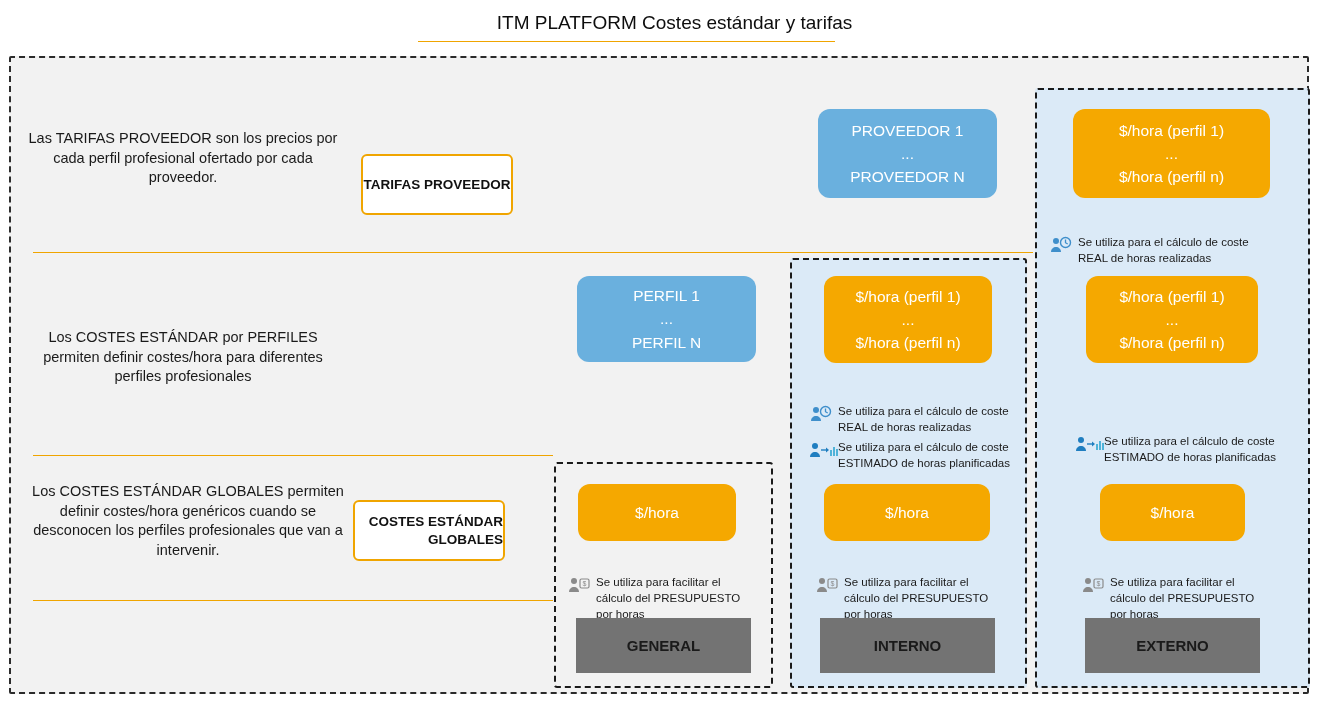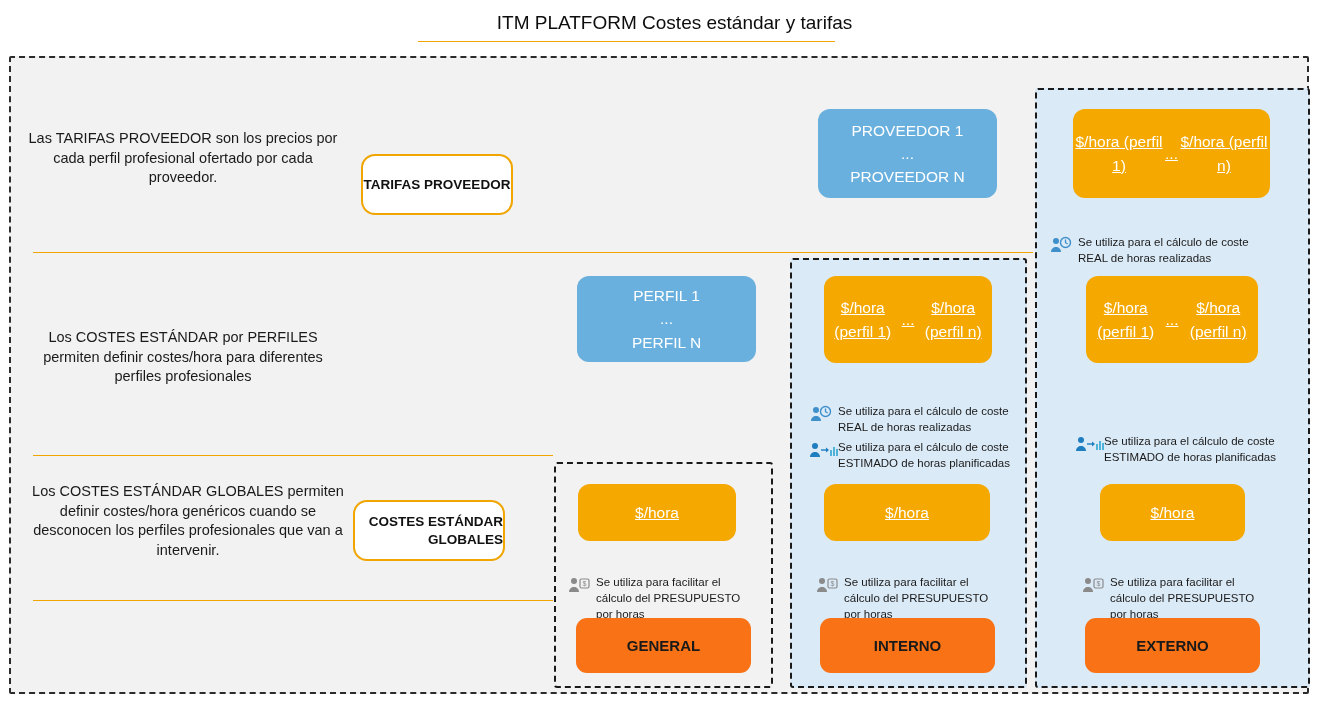--- a/index.html
+++ b/index.html
@@ -104,21 +104,21 @@
     color: #1a1a1a;
   }
   .desc-1 { left: 28px; top: 129px; width: 310px; }
   .desc-2 { left: 28px; top: 328px; width: 310px; }
   .desc-3 { left: 28px; top: 482px; width: 320px; }
 
   
   .label-box {
     position: absolute;
     border: 2px solid #f0a500;
-    border-radius: 14px;
+    border-radius: 6px;
     background: #ffffff;
     display: flex;
     align-items: center;
     justify-content: center;
     text-align: center;
     font-weight: bold;
     font-size: 13.5px;
     line-height: 1.3;
     color: #111111;
     box-sizing: border-box;
@@ -144,41 +144,41 @@
   }
   .blue-prov { left: 818px; top: 109px; width: 179px; height: 89px; }
   .blue-perfil { left: 577px; top: 276px; width: 179px; height: 86px; }
 
   
   .orange-box {
     position: absolute;
     background: #f5a800;
     border-radius: 12px;
     display: flex;
+    flex-direction: column;
     align-items: center;
     justify-content: center;
     text-align: center;
     color: #ffffff;
     font-size: 15.5px;
     line-height: 1.5;
     box-sizing: border-box;
-    text-decoration: underline;
   }
   .or-ext-1 { left: 1073px; top: 109px; width: 197px; height: 89px; }
   .or-int-2 { left: 824px; top: 276px; width: 168px; height: 87px; }
   .or-ext-2 { left: 1086px; top: 276px; width: 172px; height: 87px; }
   .or-gen-3 { left: 578px; top: 484px; width: 158px; height: 57px; }
   .or-int-3 { left: 824px; top: 484px; width: 166px; height: 57px; }
   .or-ext-3 { left: 1100px; top: 484px; width: 145px; height: 57px; }
 
   
   .footer-box {
     position: absolute;
-    background: #f97316;
-    border-radius: 11px;
+    background: #737373;
+    border-radius: 0;
     display: flex;
     align-items: center;
     justify-content: center;
     font-weight: bold;
     font-size: 15px;
     color: #1a1a1a;
     box-sizing: border-box;
   }
   .f-general { left: 576px; top: 618px; width: 175px; height: 55px; }
   .f-interno { left: 820px; top: 618px; width: 175px; height: 55px; }

